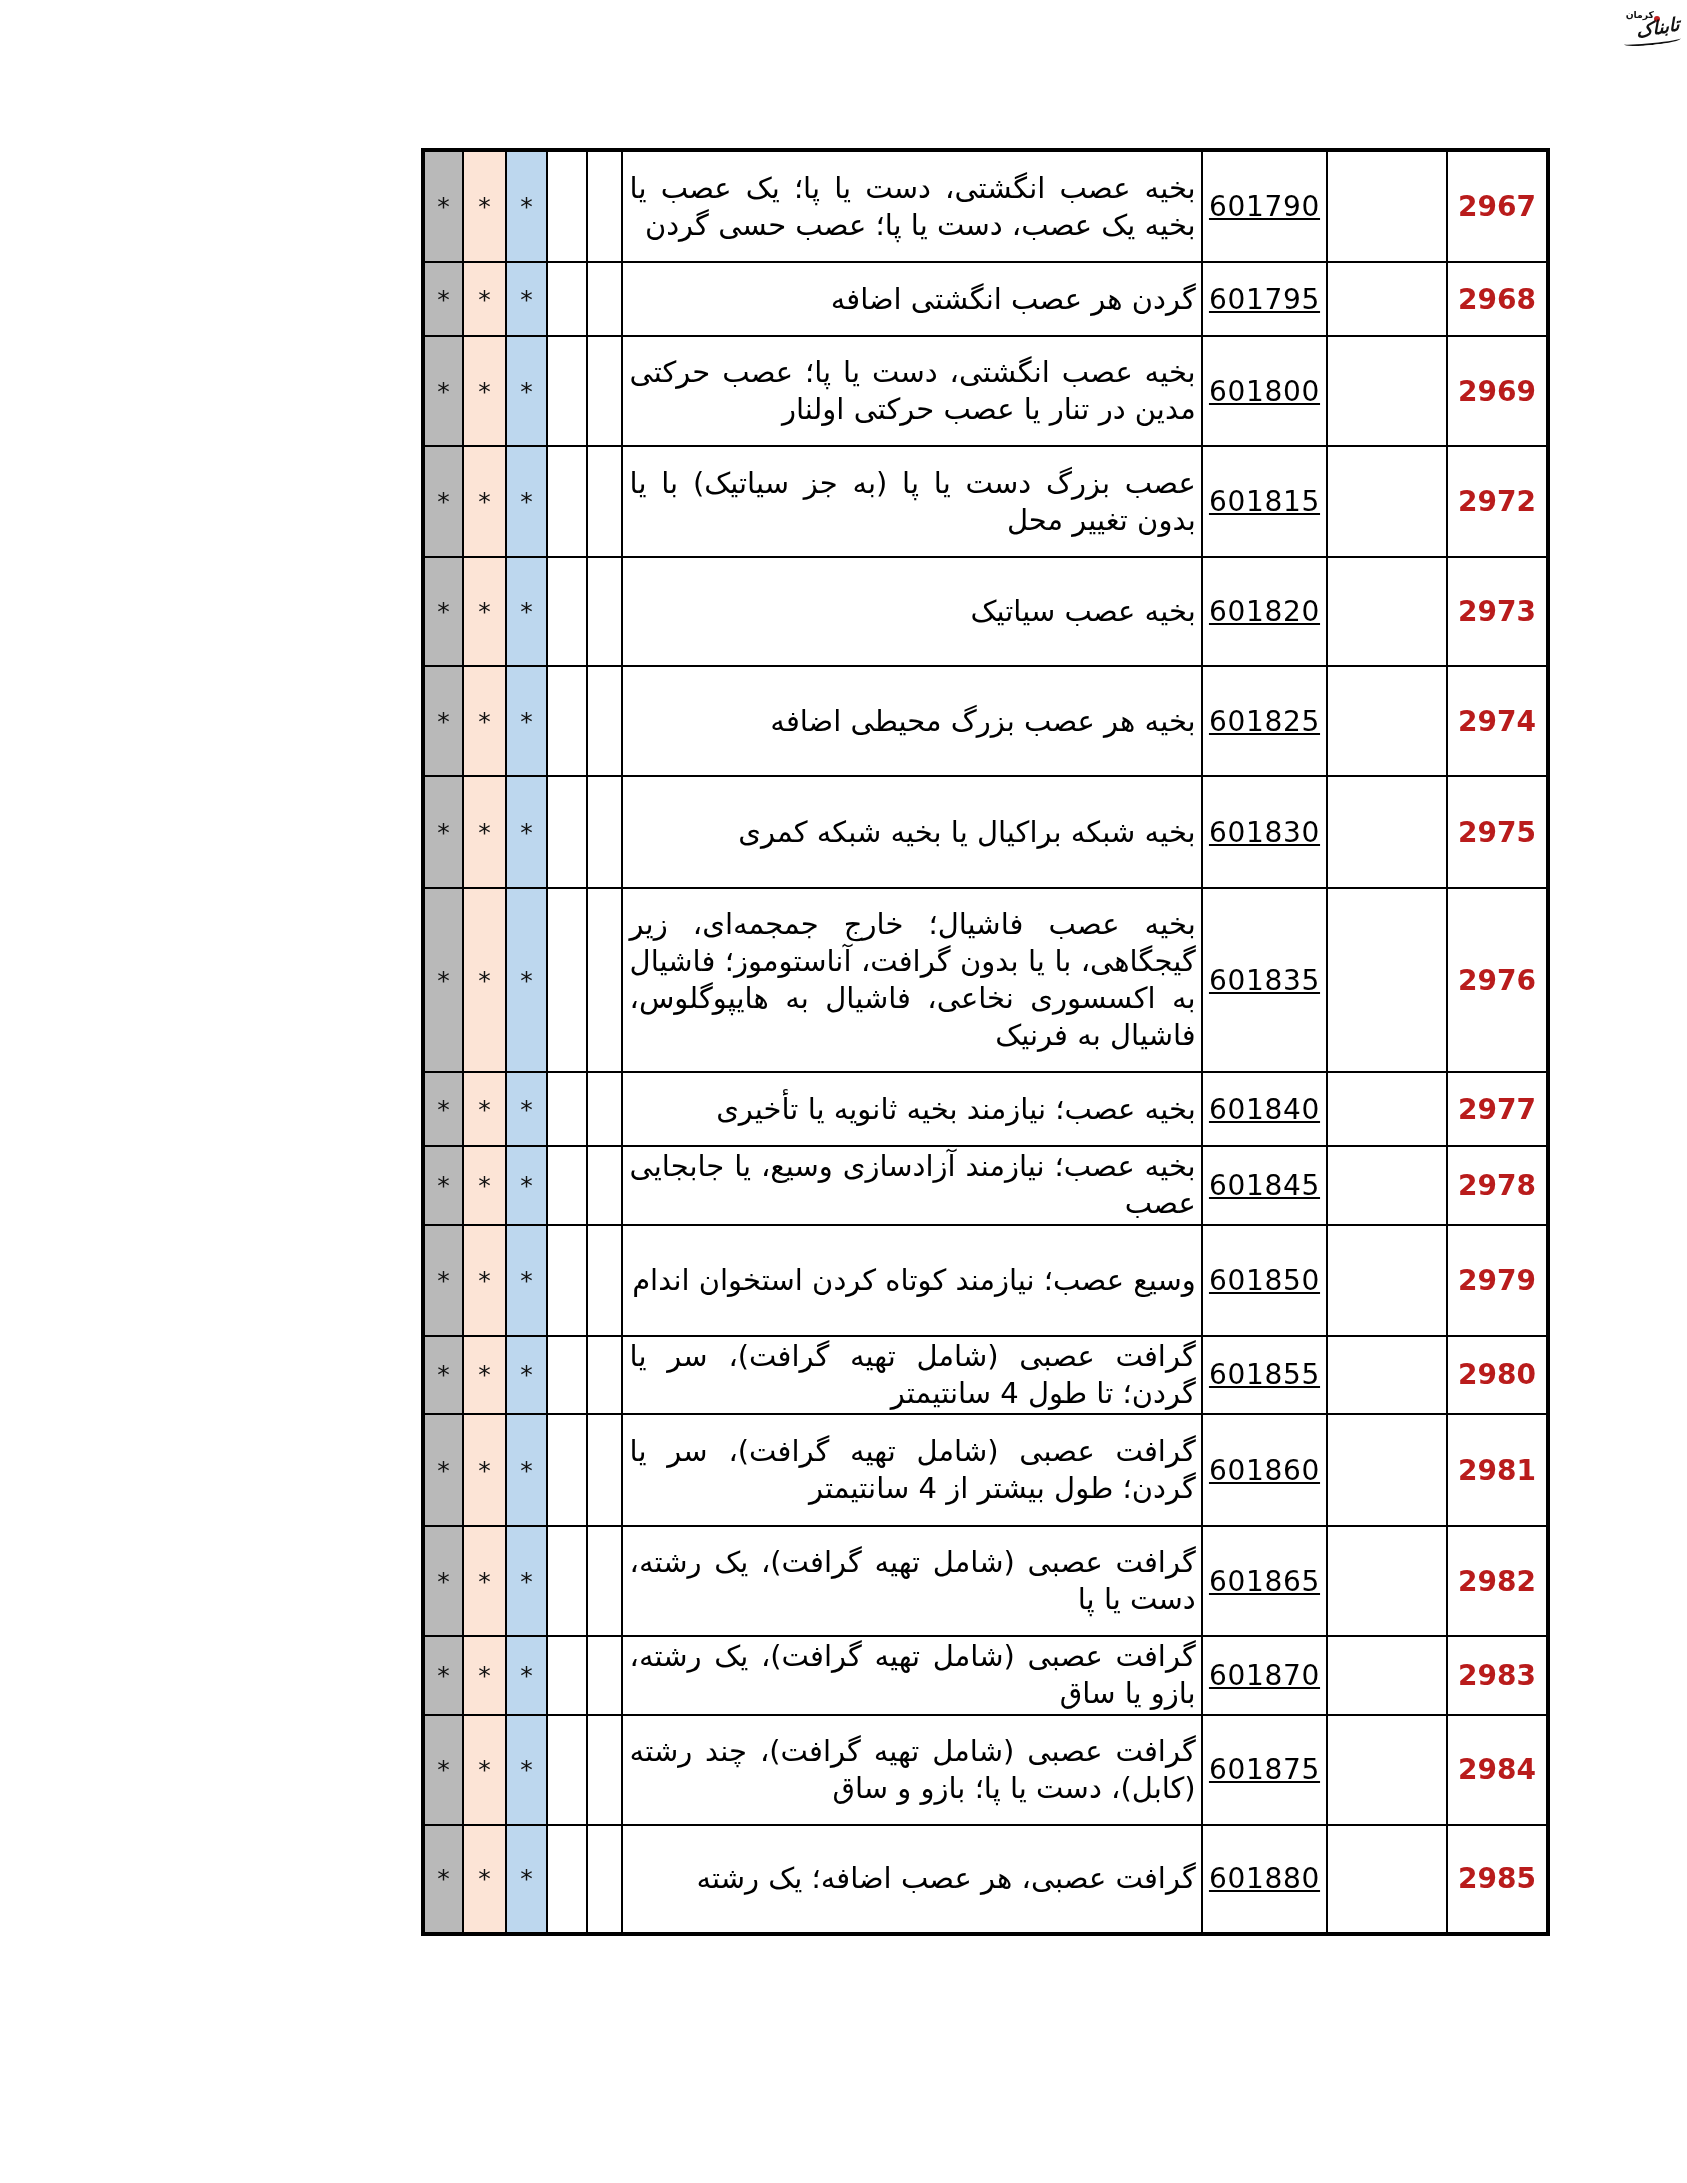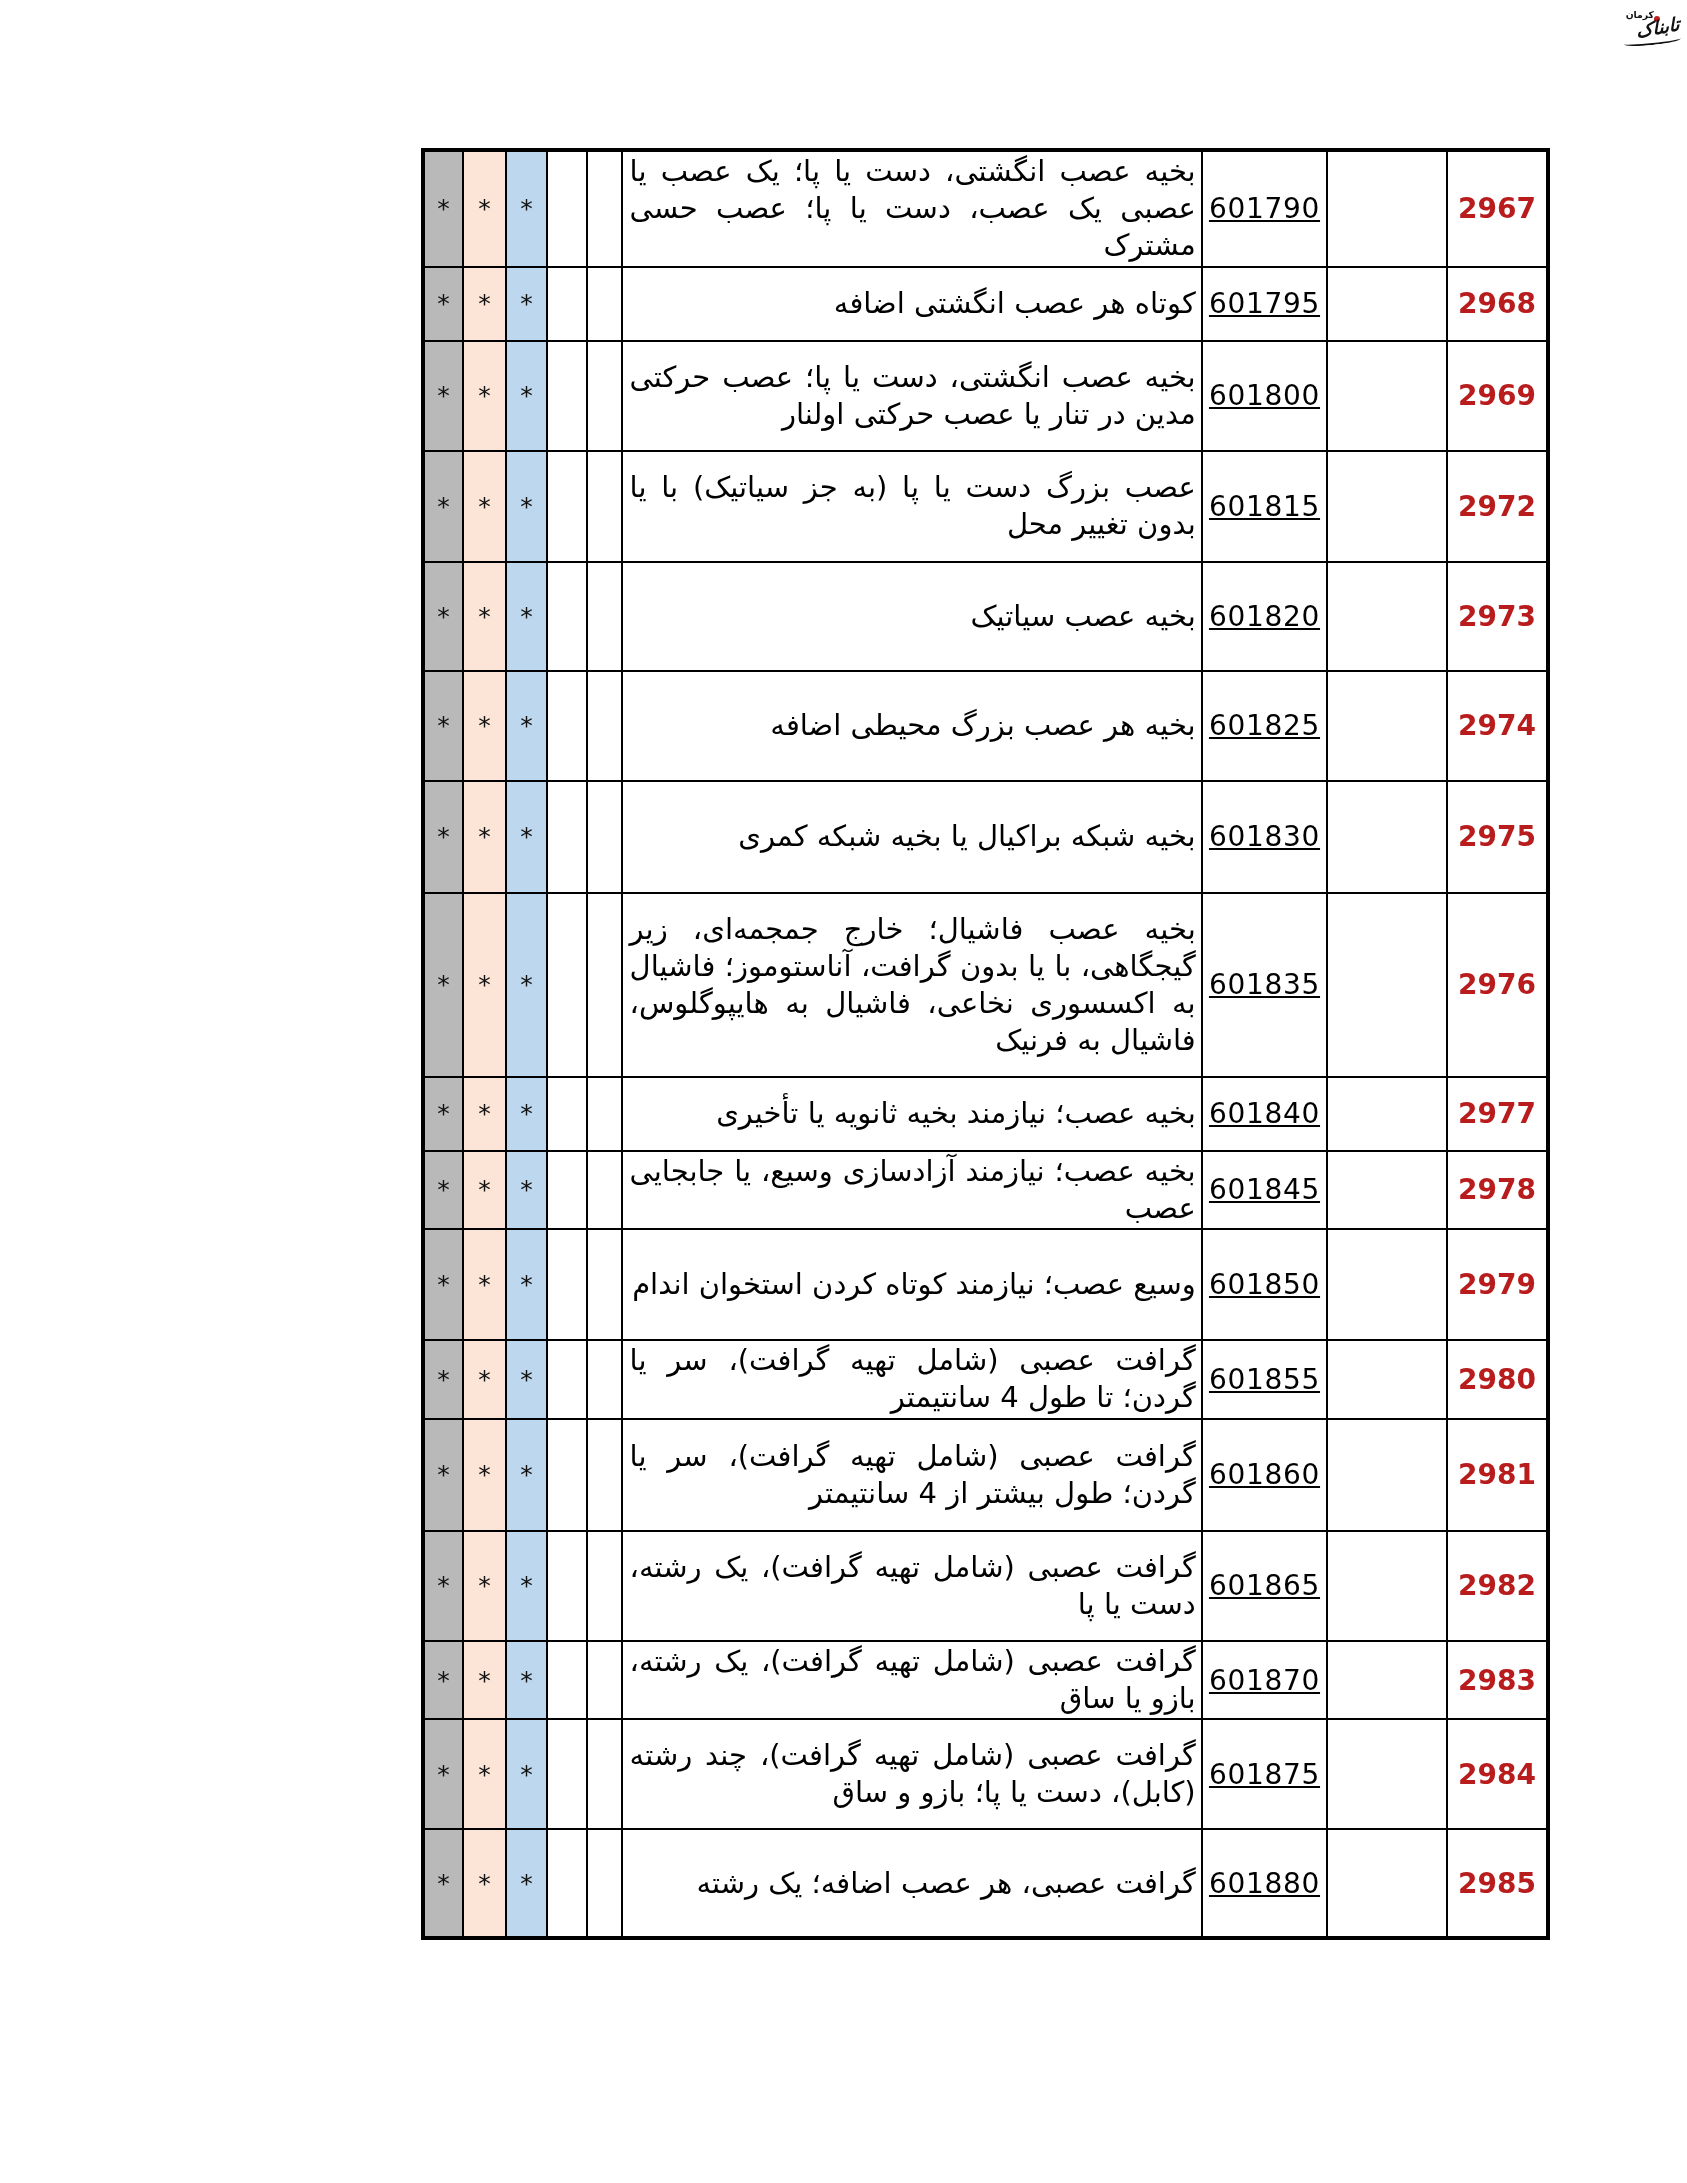--- a/index.html
+++ b/index.html
@@ -148,32 +148,32 @@
       <col class="c-gap">
       <col class="c-rownum">
   </colgroup>
   <tbody id="rows-tbody">
       <tr style="height: 112px;">
     <td class="flag g">*</td>
     <td class="flag p">*</td>
     <td class="flag b">*</td>
     <td class="empty"></td>
     <td class="empty"></td>
-    <td class="desc">بخیه عصب انگشتی، دست یا پا؛ یک عصب یا عصبی یک عصب، دست یا پا؛ عصب حسی مشترک</td>
+    <td class="desc">بخیه عصب انگشتی، دست یا پا؛ یک عصب یا بخیه یک عصب، دست یا پا؛ عصب حسی گردن</td>
     <td class="code">601790</td>
     <td class="empty"></td>
     <td class="rownum">2967</td>
   </tr>
       <tr style="height: 74px;">
     <td class="flag g">*</td>
     <td class="flag p">*</td>
     <td class="flag b">*</td>
     <td class="empty"></td>
     <td class="empty"></td>
-    <td class="desc">کوتاه هر عصب انگشتی اضافه</td>
+    <td class="desc">گردن هر عصب انگشتی اضافه</td>
     <td class="code">601795</td>
     <td class="empty"></td>
     <td class="rownum">2968</td>
   </tr>
       <tr style="height: 110px;">
     <td class="flag g">*</td>
     <td class="flag p">*</td>
     <td class="flag b">*</td>
     <td class="empty"></td>
     <td class="empty"></td>

